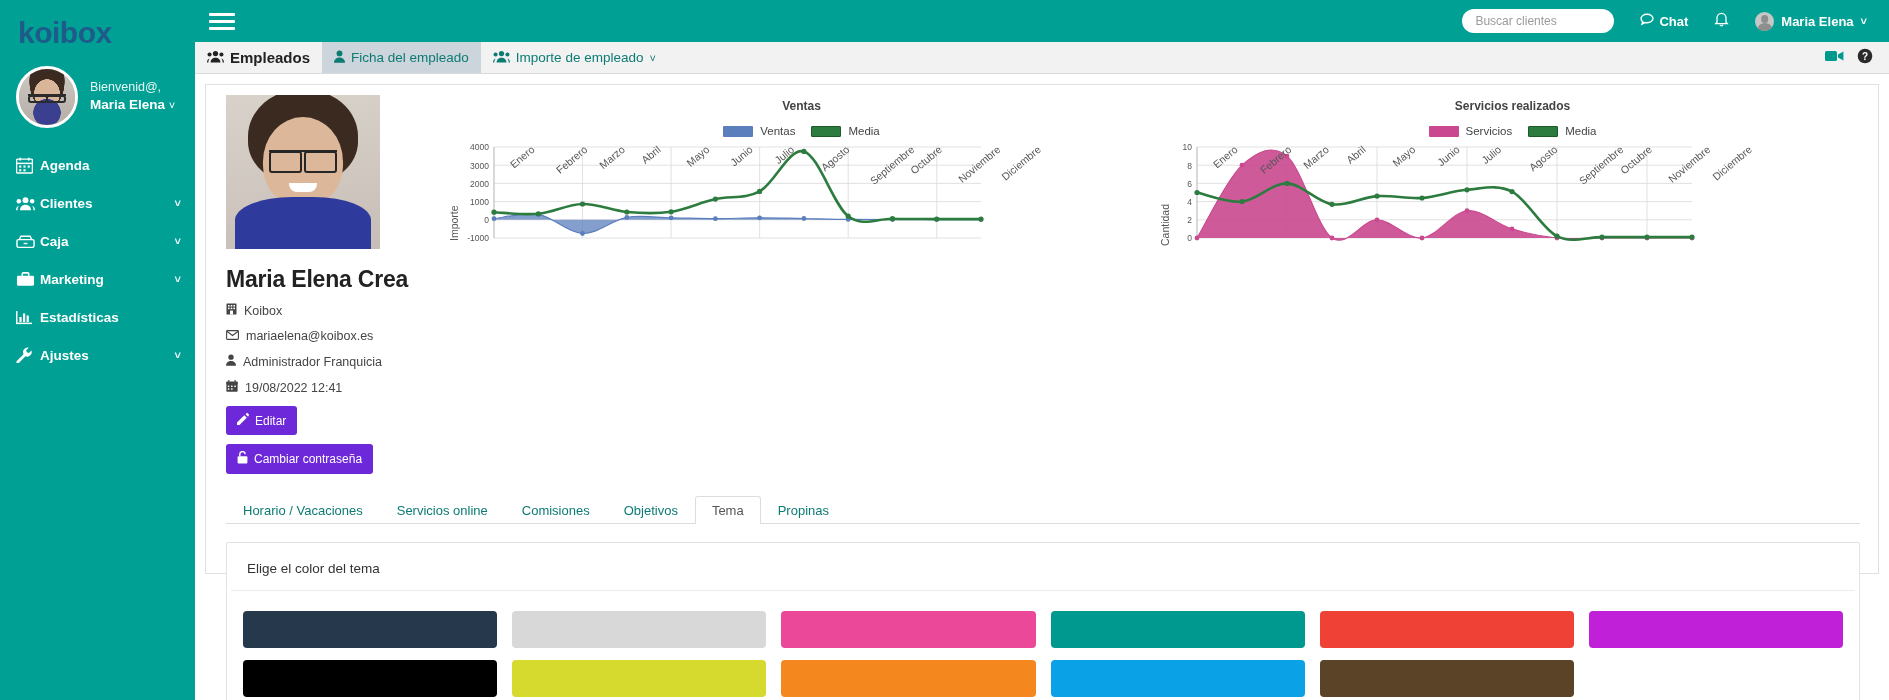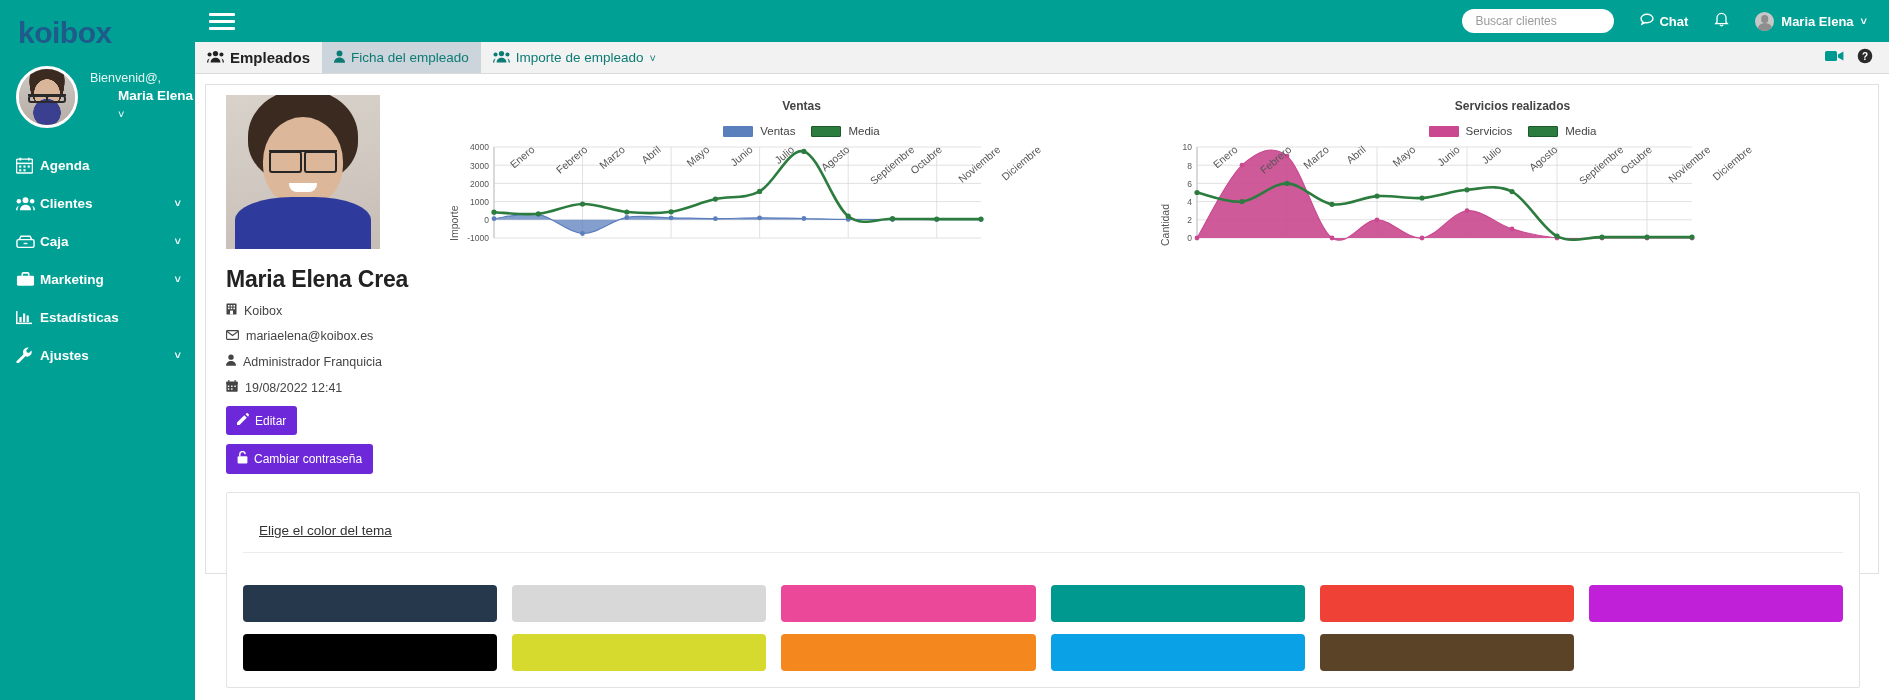--- a/index.html
+++ b/index.html
@@ -41,21 +41,21 @@
     border-top:2px solid #2b2b2b;
   }
   .avatar-lg .glasses:before,.avatar-lg .glasses:after{
     content:""; position:absolute; top:-1px; width:42%; height:100%;
     border:2px solid #2b2b2b; border-radius:3px;
   }
   .avatar-lg .glasses:before{ left:0; }
   .avatar-lg .glasses:after{ right:0; }
   .welcome{ margin-left:12px; line-height:1.35; }
   .welcome .w1{ font-size:12.5px; color:#e7f7f5; }
-  .welcome .w2{ font-size:13.5px; font-weight:bold; color:#ffffff;margin-left:28px; }
+  .welcome .w2{ font-size:13.5px; font-weight:bold; color:#ffffff; }
   .welcome .w2 .car{ font-weight:normal; font-size:11px; }
 
   .nav-item{
     display:flex; align-items:center;
     height:38px; padding:0 14px 0 16px;
     font-size:13.5px; font-weight:bold; color:#fff;
     cursor:pointer; user-select:none;
   }
   .nav-item .ico{ width:24px; display:inline-flex; align-items:center; flex:0 0 auto; }
   .nav-item .lbl{ flex:1 1 auto; white-space:nowrap; }
@@ -184,22 +184,22 @@
     border-radius:3px 3px 0 0; white-space:nowrap;
   }
   .tab.active{ background:#fff; border-color:#ddd; color:#555; }
 
   
   .themecard{
     margin:18px 0 0 20px; width:1634px;
     border:1px solid #e3e3e3; background:#fff; border-radius:2px;
   }
   .themecard h3{
-    margin:16px; padding:14px 16px; font-size:13.5px; font-weight:normal;
-    color:#333; border-bottom:1px solid #ececec;text-decoration:underline;
+    margin:4px; padding:14px 16px; font-size:13.5px; font-weight:normal;
+    color:#333; border-bottom:1px solid #ececec;
   }
   .swatches{ padding:16px; display:grid; grid-template-columns:repeat(6,1fr); gap:12px 15px; }
   .sw-box{ height:37px; border-radius:4px; cursor:pointer; }
 </style>
 </head>
 <body>
 
 <div class="app">
 
   <div class="sidebar">
@@ -635,20 +635,28 @@
                 <div class="xlab" style="left: 452px; top: 2px;">Octubre</div>
                 <div class="xlab" style="left: 497px; top: 2px;">Noviembre</div>
                 <div class="xlab" style="left: 542px; top: 2px;">Diciembre</div>
               </div>
           </div>
         </div>
 
       </div>
     </div>
 
+    <div class="tabrow" id="tabrow">
+        <div class="tab">Horario / Vacaciones</div>
+        <div class="tab">Servicios online</div>
+        <div class="tab">Comisiones</div>
+        <div class="tab">Objetivos</div>
+        <div class="tab active">Tema</div>
+        <div class="tab">Propinas</div>
+      </div>
 
     <div class="themecard">
       <h3>Elige el color del tema</h3>
       <div class="swatches" id="swatches">
           <div class="sw-box" style="background: rgb(38, 56, 75);"></div>
           <div class="sw-box" style="background: rgb(216, 216, 216);"></div>
           <div class="sw-box" style="background: rgb(236, 72, 153);"></div>
           <div class="sw-box" style="background: rgb(0, 153, 143);"></div>
           <div class="sw-box" style="background: rgb(239, 65, 54);"></div>
           <div class="sw-box" style="background: rgb(192, 32, 216);"></div>

